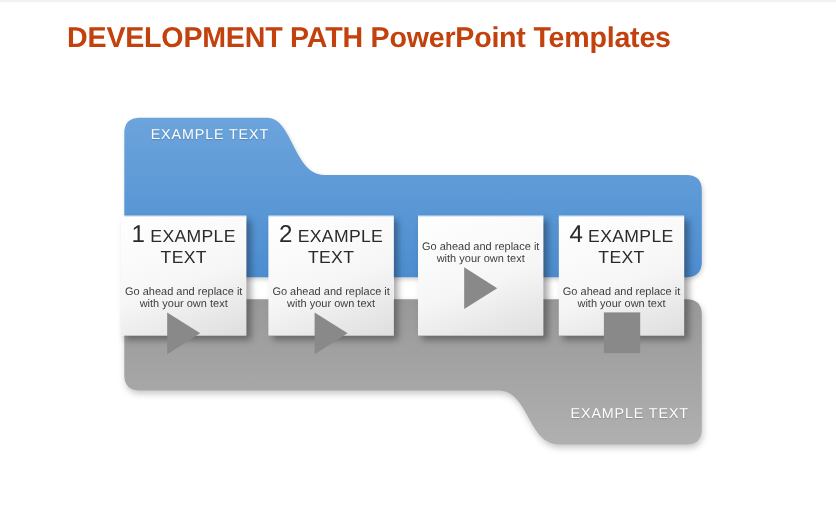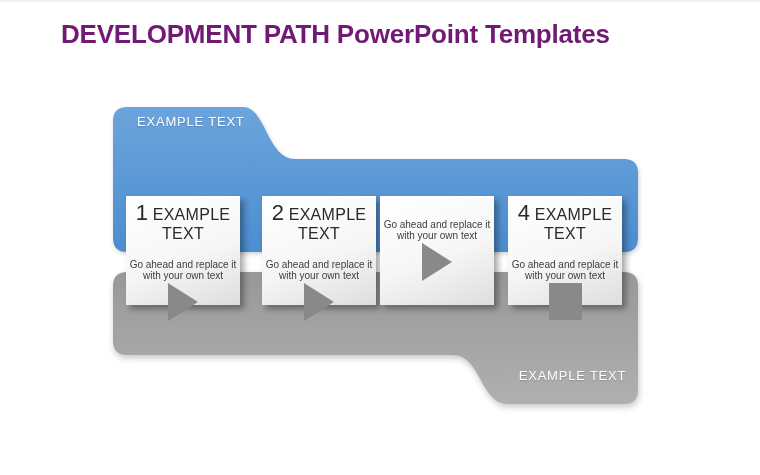--- a/index.html
+++ b/index.html
@@ -11,21 +11,21 @@
     position:relative;
   }
   .stage{
     position:absolute;left:0;top:0;width:760px;height:475px;
     border-top:2px solid #f2f2f2;
     box-sizing:border-box;
   }
   
   .page-title{
     position:absolute;left:61px;top:17px;
-    font-size:26px;font-weight:bold;color:#701a75;
+    font-size:26px;font-weight:bold;color:#c2410c;
     letter-spacing:-0.2px;white-space:nowrap;margin:0;
   }
   
   .shapes{position:absolute;left:0;top:0;width:760px;height:475px;}
   .blue-shape{filter:drop-shadow(1px 2px 2px rgba(0,0,0,0.18));}
   .gray-shape{filter:drop-shadow(1px 3px 3px rgba(0,0,0,0.22));}
   
   .banner-label{
     position:absolute;color:#ffffff;font-size:13px;
     letter-spacing:0.8px;white-space:nowrap;
@@ -36,22 +36,22 @@
   
   .card{
     position:absolute;top:194px;width:114px;height:109px;
     box-sizing:border-box;
     background:linear-gradient(160deg,#ffffff 0%,#f6f6f6 55%,#dedede 100%);
     box-shadow:4px 4px 6px rgba(0,0,0,0.35);
     border-top:1px solid #ffffff;
     display:flex;flex-direction:column;align-items:center;
     padding-top:6px;
   }
-  .card.c1{left:126px;}
-  .card.c2{left:262px;}
+  .card.c1{left:110px;}
+  .card.c2{left:244px;}
   .card.c3{left:380px;}
   .card.c4{left:508px;}
   .card-head{
     font-size:16px;line-height:19px;color:#2a2a2a;
     text-align:center;width:104px;letter-spacing:0.3px;
   }
   .card-num{font-size:22px;letter-spacing:0;}
   .card-body{
     margin-top:16px;font-size:10px;line-height:11px;color:#3d3d3d;
     text-align:center;width:108px;

